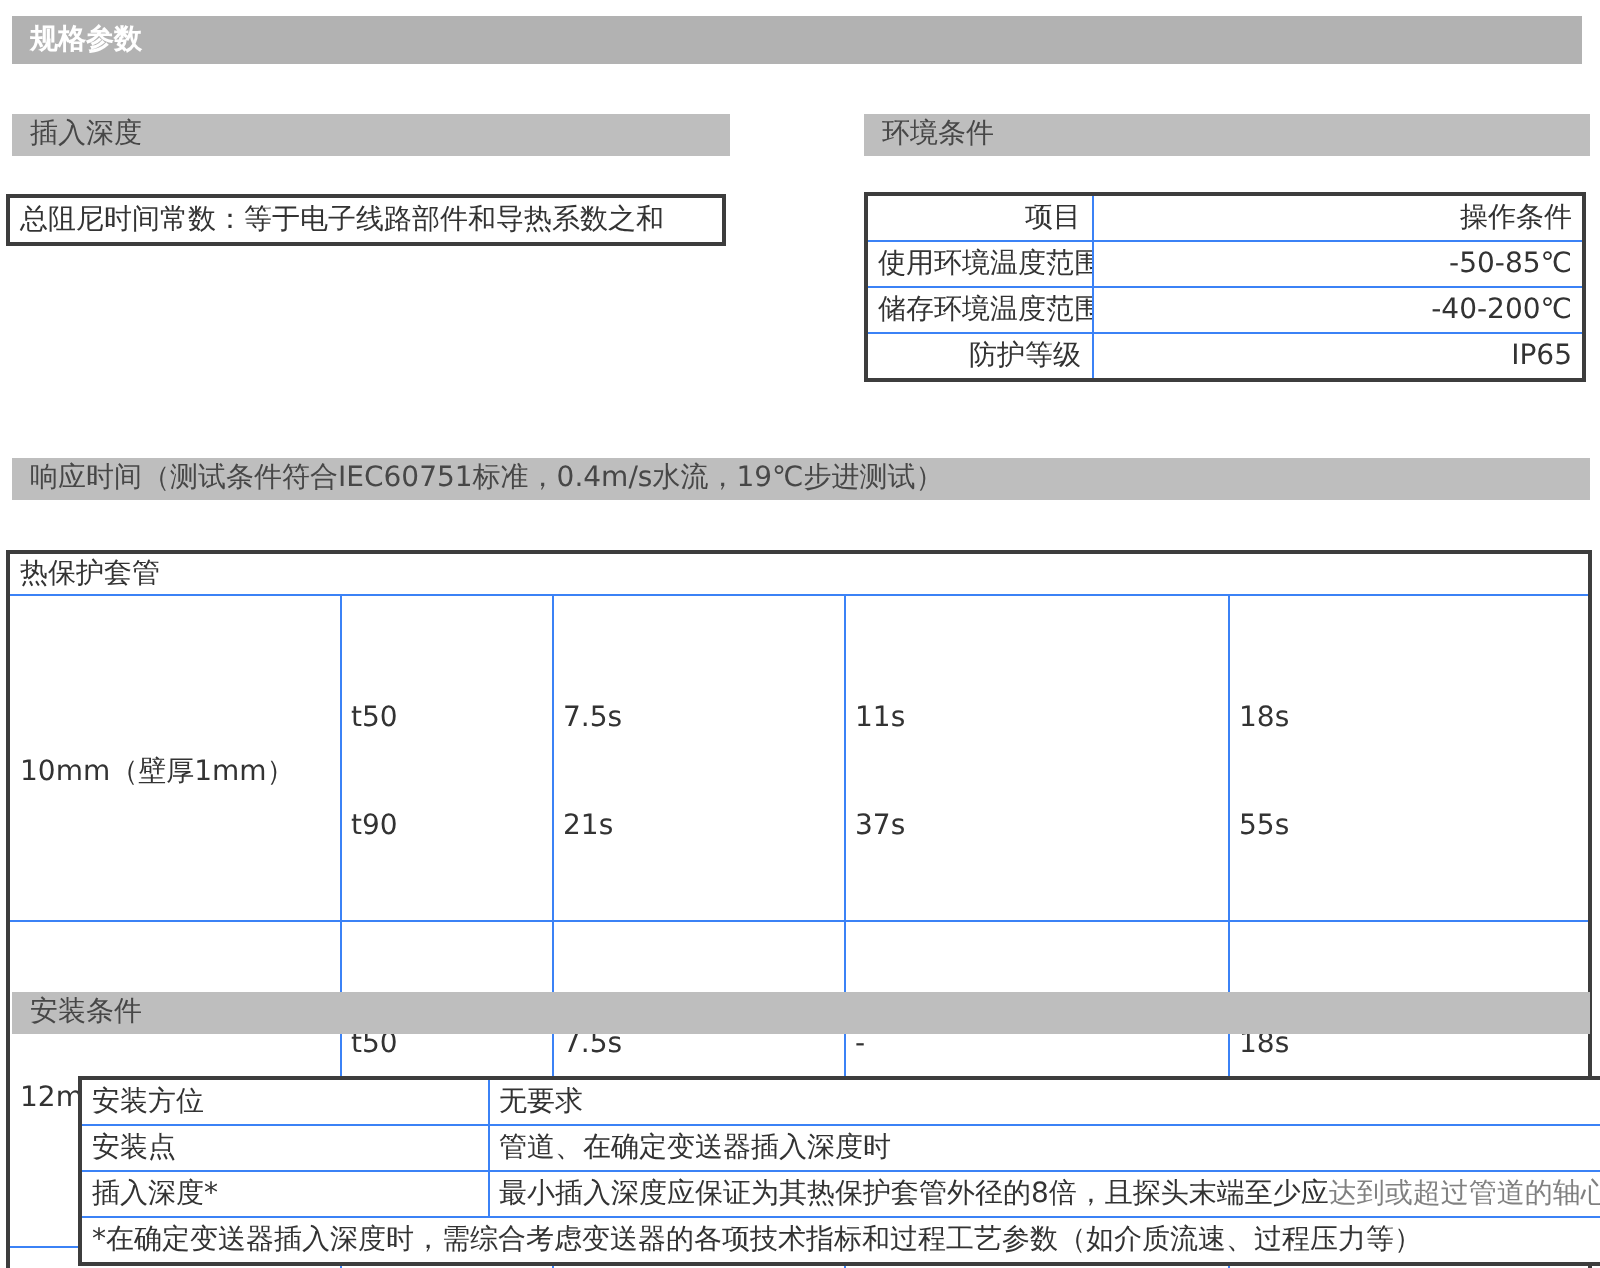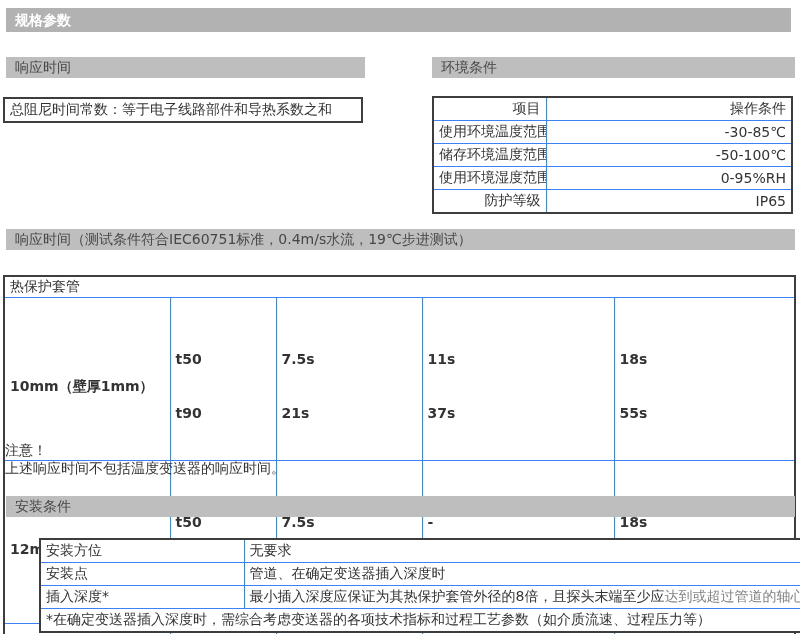--- a/index.html
+++ b/index.html
@@ -29,37 +29,37 @@
     border:1px solid #3b82f6;padding:1px 5px;vertical-align:middle;
     overflow:hidden;white-space:pre;
   }
   .t-time{left:3px;top:97px;width:360px;}
   .t-time td{height:20px;}
   .t-env{left:432px;top:96px;width:361px;text-align:right;}
   .t-env td{height:20px;}
   .t-resp{left:3px;top:275px;width:793px;}
   .t-resp td.cap{height:18px;}
   .t-resp td.hd{height:22px;}
-  .t-resp td.dual{height:38px;vertical-align:middle;line-height:18px;padding-top:16px;padding-bottom:2px;font-weight:bold;}
+  .t-resp td.dual{height:38px;vertical-align:middle;line-height:18px;padding-top:16px;padding-bottom:2px;}
   .t-install{left:3px;top:538px;width:793px;margin-left:36px;}
   .t-install td{height:20px;}
   .note{
     position:absolute;left:5px;top:441px;width:780px;line-height:18px;font-size:14px;color:#333;
   }
   .faded{opacity:.62;}
   .line{display:block;}
 </style>
 </head>
 <body>
 
 <div class="page">
 
   <div class="topbar">规格参数</div>
 
-  <div class="secbar bar-time">响应时间</div>
+  <div class="secbar bar-time">插入深度</div>
   <div class="secbar bar-env">环境条件</div>
 
   <table class="tbl t-time">
     <tbody>
         <tr>
       <td>总阻尼时间常数：等于电子线路部件和导热系数之和</td>
     </tr>
   </tbody>
     </table>
 
@@ -68,29 +68,25 @@
         <col style="width:113px">
         <col>
       </colgroup>
     <tbody>
         <tr>
       <td>项目</td>
       <td>操作条件</td>
     </tr>
     <tr>
       <td>使用环境温度范围</td>
-      <td>-30-85℃</td>
+      <td>-50-85℃</td>
     </tr>
     <tr>
       <td>储存环境温度范围</td>
-      <td>-50-100℃</td>
-    </tr>
-    <tr>
-      <td>使用环境湿度范围</td>
-      <td>0-95%RH</td>
+      <td>-40-200℃</td>
     </tr>
     <tr>
       <td>防护等级</td>
       <td>IP65</td>
     </tr>
   </tbody>
     </table>
 
   <div class="secbar bar-resp">响应时间（测试条件符合IEC60751标准，0.4m/s水流，19℃步进测试）</div>
 
@@ -159,24 +155,20 @@
         
       </td>
       <td class="dual">
         
         
       </td>
     </tr>
   </tbody>
     </table>
 
-  <div class="note">
-    <span class="line">注意！</span>
-    <span class="line">上述响应时间不包括温度变送器的响应时间。</span>
-  </div>
 
   <div class="secbar bar-install">安装条件</div>
 
   <table class="tbl t-install">
     <colgroup>
         <col style="width:204px">
         <col>
       </colgroup>
     <tbody>
         <tr>

